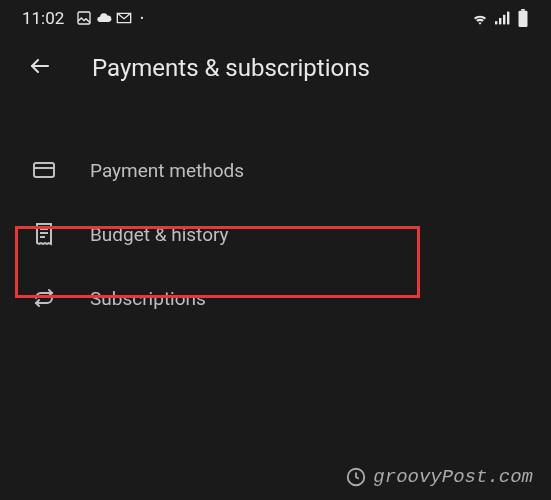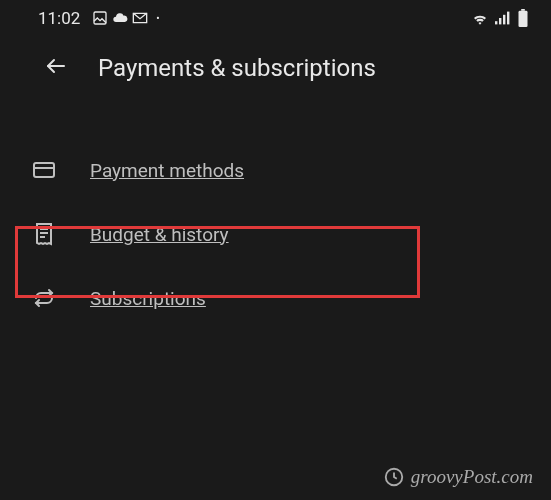--- a/index.html
+++ b/index.html
@@ -31,58 +31,56 @@
       gap: 8px;
     }
     .status-right {
       display: flex;
       align-items: center;
       gap: 6px;
     }
     .status-bar .time {
       font-weight: 400;
       margin-right: 4px;
-      margin-left: 16px;
     }
     .status-icons-left {
       display: flex;
       align-items: center;
       gap: 4px;
     }
     .ic {
       display: inline-flex;
       align-items: center;
       justify-content: center;
     }
     .header {
       display: flex;
       align-items: flex-start;
-      padding: 18px 18px 18px 44px;
-      gap: 30px;
+      padding: 18px 18px 18px 28px;
+      gap: 40px;
     }
     .back-btn {
       color: #e0e0e0;
       cursor: pointer;
     }
     .header-title {
       font-size: 24px;
       font-weight: 400;
       color: #e8e8e8;
     }
     .menu {
       margin-top: 38px;
     }
     .menu-item {
       display: flex;
       align-items: center;
       padding: 20px 0 20px 32px;
       gap: 34px;
       cursor: pointer;
       color: #bfbfbf;
-      text-decoration: underline;
     }
     .menu-item .menu-icon {
       width: 24px;
       height: 24px;
       display: inline-flex;
       align-items: center;
       justify-content: center;
       color: #bfbfbf;
     }
     .menu-label {
@@ -101,21 +99,21 @@
     .watermark {
       position: absolute;
       right: 18px;
       bottom: 12px;
       display: flex;
       align-items: center;
       gap: 6px;
       color: #aaa;
       font-size: 19px;
       font-style: italic;
-      font-family: Liberation Serif, serif;
+      font-family: Liberation Mono, monospace;
       margin-top: 20px;
     }
     .watermark svg {
       width: 22px;
       height: 22px;
     }
   </style>
 </head>
 <body>
 

